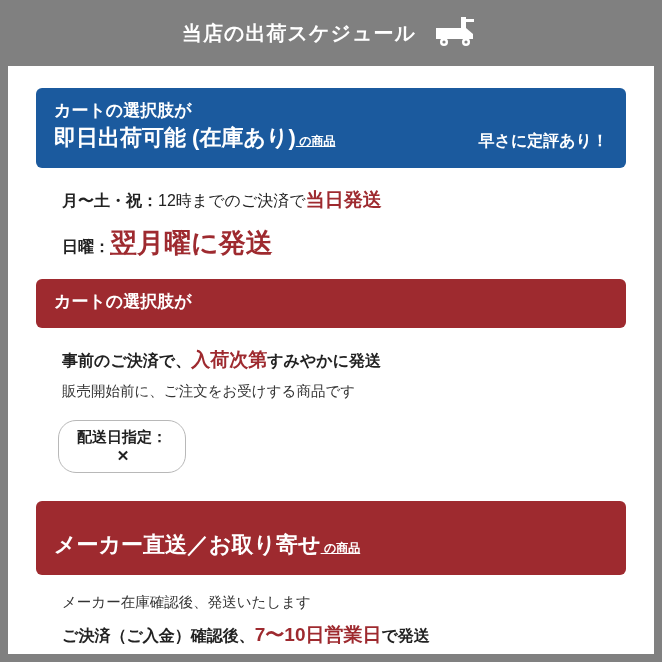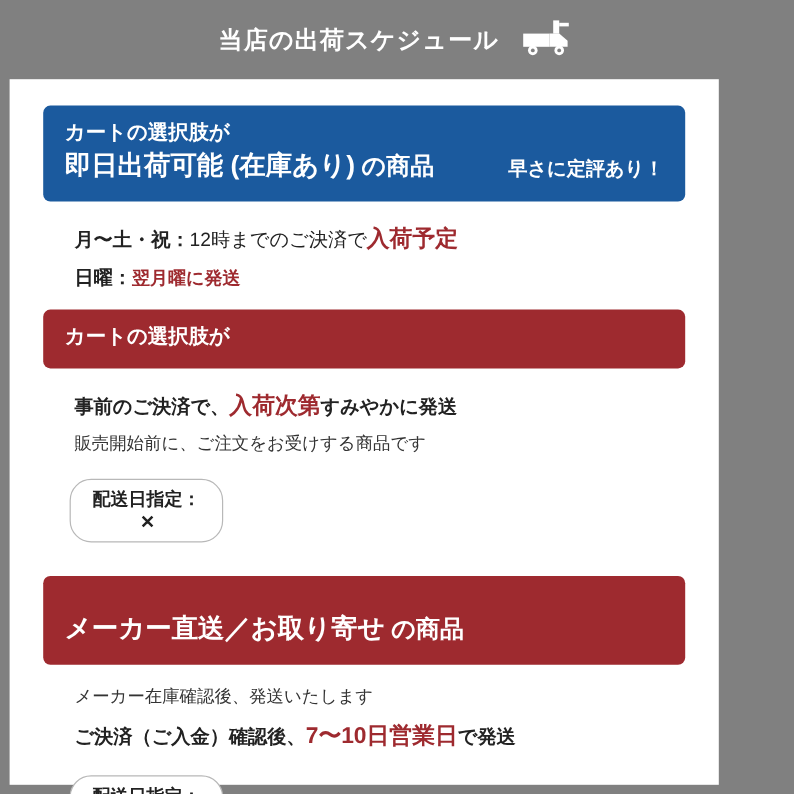--- a/index.html
+++ b/index.html
@@ -35,21 +35,21 @@
     font-weight: bold;
     letter-spacing: 1px;
   }
   .truck-icon {
     display: block;
   }
   .sheet {
     position: absolute;
     left: 8px;
     top: 66px;
-    width: 591px;
+    width: 646px;
     height: 588px;
     background: #ffffff;
     box-sizing: border-box;
     padding: 22px 28px 0 28px;
   }
   .band {
     border-radius: 6px;
     padding: 12px 18px 14px 18px;
     position: relative;
     color: #ffffff;
@@ -63,22 +63,23 @@
     font-weight: bold;
     line-height: 1.35;
   }
   .band-line2 {
     font-size: 22px;
     font-weight: bold;
     line-height: 1.4;
     white-space: nowrap;
   }
   .band-line2 .small {
-    font-size: 20px;
-    font-weight: bold;
+    font-size: 12px;
+    font-weight: bold;
+    text-decoration: underline;
   }
   .band-note {
     position: absolute;
     right: 18px;
     bottom: 16px;
     font-size: 16px;
     font-weight: bold;
     color: #ffffff;
     white-space: nowrap;
   }
@@ -98,21 +99,21 @@
   }
   .b { font-weight: bold; }
   .em-red {
     color: #9e2a2f;
     font-weight: bold;
     font-size: 19px;
   }
   .em-red-lg {
     color: #9e2a2f;
     font-weight: bold;
-    font-size: 15px;
+    font-size: 27px;
   }
   .chip {
     display: inline-flex;
     align-items: center;
     border: 1px solid #b8b8b8;
     border-radius: 18px;
     padding: 7px 18px;
     font-size: 15px;
     color: #222222;
     font-weight: bold;
@@ -163,21 +164,21 @@
     <div class="band blue">
       <div class="band-line1">カートの選択肢が</div>
       <div class="band-line2">
         <span>即日出荷可能 (在庫あり)</span><span class="small"> の商品</span>
       </div>
       <div class="band-note">早さに定評あり！</div>
     </div>
 
     <div class="detail">
       <div class="detail-row">
-        <span class="b">月〜土・祝：</span><span>12時までのご決済で</span><span class="em-red">入荷予定</span>
+        <span class="b">月〜土・祝：</span><span>12時までのご決済で</span><span class="em-red">当日発送</span>
       </div>
       <div class="detail-row">
         <span class="b">日曜：</span><span class="em-red-lg">翌月曜に発送</span>
       </div>
     </div>
 
     
     <div class="band red">
       <div class="band-line1">カートの選択肢が</div>
     </div>

